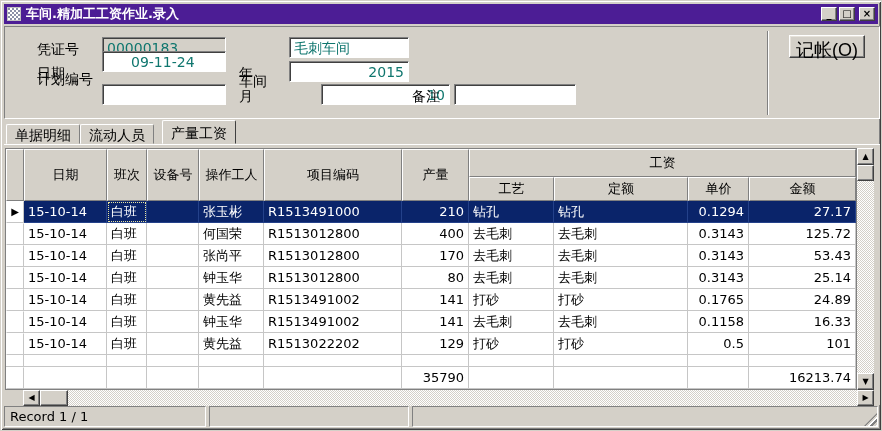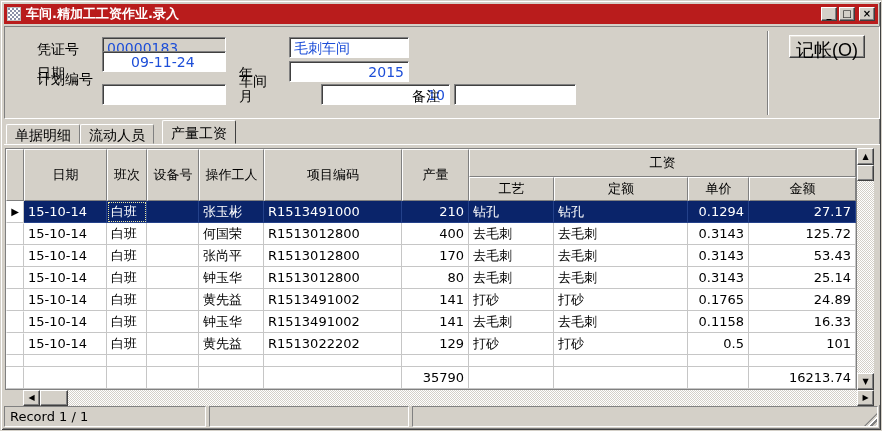--- a/index.html
+++ b/index.html
@@ -8,21 +8,21 @@
 
   .window {
     position:relative; width:882px; height:431px; background:#d4d0c8;
     border:1px solid #d4d0c8;
     box-shadow: inset 1px 1px 0 #ffffff, inset -1px -1px 0 #404040, inset 2px 2px 0 #d4d0c8, inset -2px -2px 0 #808080;
   }
 
   
   .titlebar {
     position:absolute; left:3px; top:3px; right:3px; height:20px;
-    background:#b91c1c; display:flex; align-items:center; padding:0 3px;
+    background:#4c1d95; display:flex; align-items:center; padding:0 3px;
   }
   .app-icon {
     width:14px; height:14px; flex:0 0 auto; border:1px solid #c0c0c0;
     background: repeating-conic-gradient(#ffffff 0 25%, #8a90a8 0 50%);
     background-size:4px 4px;
   }
   .title-text { color:#ffffff; font-weight:bold; font-size:13px; margin-left:5px; flex:1 1 auto; white-space:nowrap; }
   .winbtn {
     width:16px; height:14px; background:#d4d0c8; margin-left:2px;
     border:1px solid; border-color:#ffffff #404040 #404040 #ffffff;
@@ -32,21 +32,21 @@
   }
   .winbtn.close { margin-left:4px; }
 
   
   .form-panel {
     position:absolute; left:3px; top:25px; width:876px; height:93px;
     border:1px solid; border-color:#808080 #ffffff #ffffff #808080; background:#d4d0c8;
   }
   .flabel { position:absolute; font-size:14px; color:#000; white-space:nowrap; }
   .field {
-    position:absolute; height:21px; background:#ffffff; font-size:14px; color:#1d4ed8;
+    position:absolute; height:21px; background:#ffffff; font-size:14px; color:#0f766e;
     border:1px solid; border-color:#808080 #ffffff #ffffff #808080;
     box-shadow: inset 1px 1px 0 #404040;
     padding:2px 4px 0 4px; white-space:nowrap; overflow:hidden;
   }
   .field.gray { background:#d4d0c8; }
   .field.num { text-align:right; }
   .vdivider {
     position:absolute; left:762px; top:4px; height:84px; width:2px;
     border-left:1px solid #808080; border-right:1px solid #ffffff;
   }

